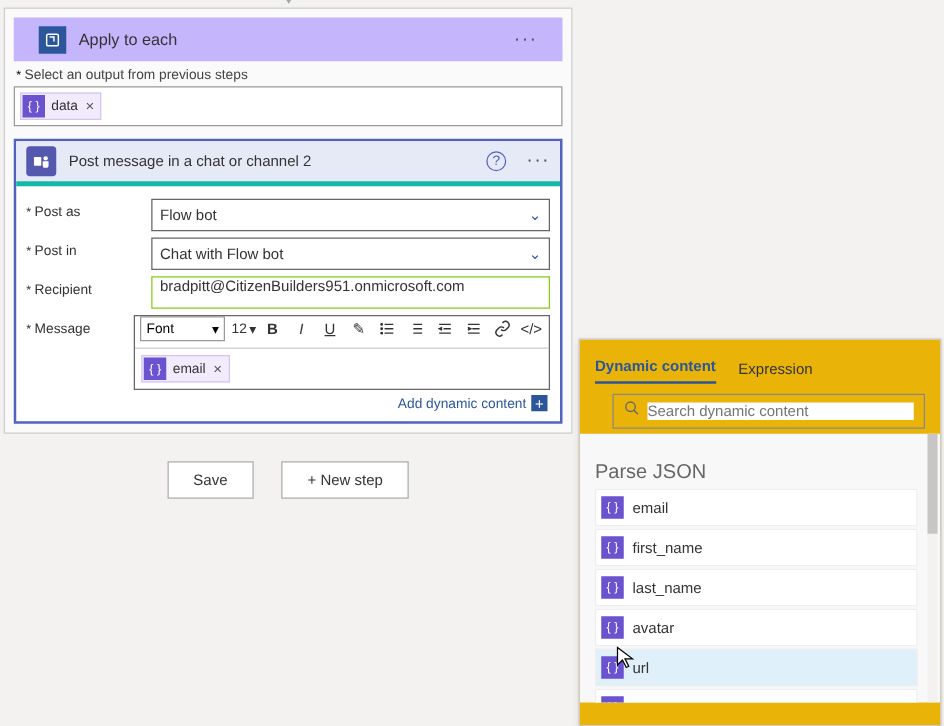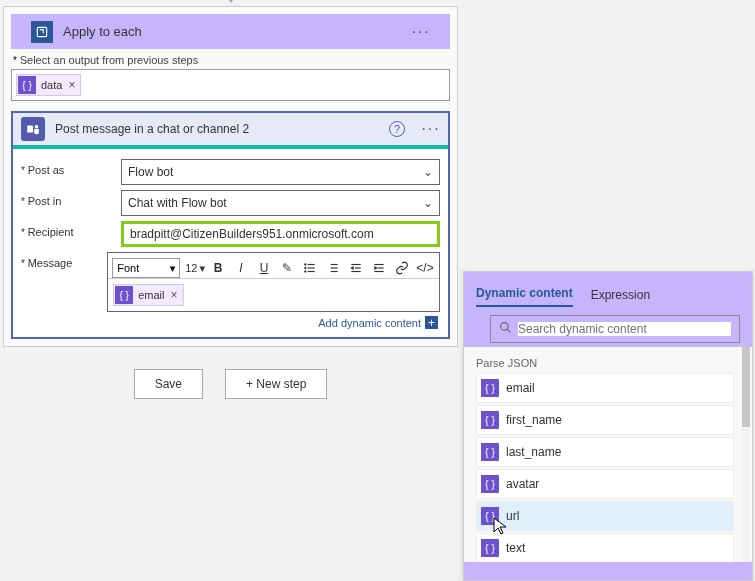--- a/index.html
+++ b/index.html
@@ -24,47 +24,47 @@
   .inner-header .inner-title{flex:1;font-size:12px;color:#333;}
   .inner-header .help-icon{color:#5162c1;border:1px solid #5162c1;border-radius:50%;width:16px;height:16px;display:flex;align-items:center;justify-content:center;font-size:11px;}
   .inner-header .menu2{color:#555;font-size:16px;letter-spacing:1px;margin-left:6px;}
   .form-area { padding:5px 8px 8px 8px;}
   .form-row { display:flex; align-items:flex-start; margin-top:5px; gap:10px;}
   .form-row .lbl { width:90px; font-size:11px; color:#333; padding-top:5px;}
   .form-row .lbl::before { content:"* "; font-size:10px;}
   .form-row .fld { flex:1; }
   .select-box { border:1px solid #666; background:#fff; height:26px; display:flex;align-items:center;justify-content:space-between;padding:0 6px;font-size:12px;color:#333;}
   .select-box .chev { color:#2b579a;}
-  .text-input { border:3px solid #84cc16; background:#fff; height:26px; display:flex;align-items:center;padding:0 6px;font-size:12px;color:#333;}
+  .text-input { border:1px solid #84cc16; background:#fff; height:26px; display:flex;padding:0 6px;font-size:12px;color:#333;}
   .rich-box { border:1px solid #666;}
-  .rich-toolbar { height:26px; display:flex;align-items:flex-end;gap:3px;padding:0 4px;border-bottom:1px solid #ccc;}
+  .rich-toolbar { height:26px; display:flex;align-items:flex-start;gap:3px;padding:0 4px;border-bottom:1px solid #ccc;}
   .tb-font { border:1px solid #999;height:20px;width:68px;display:flex;align-items:center;justify-content:space-between;padding:0 4px;font-size:11px;}
   .tb-size { display:flex;align-items:center;height:20px;font-size:11px;color:#333;margin-left:2px;gap:2px;}
   .tb-btn { width:20px;height:20px;display:flex;align-items:center;justify-content:center;font-size:12px;color:#333;}
   .tb-btn.bold{font-weight:bold;}
   .tb-btn.italic{font-style:italic;}
   .tb-btn.under{text-decoration:underline;}
   .rich-body { padding:5px;}
   .dyn-link { text-align:right;font-size:11px;color:#2b579a;padding:4px 2px 0 0;display:flex;justify-content:flex-end;align-items:center;gap:4px;}
   .dyn-link .plus{width:13px;height:13px;background:#2b579a;color:#fff;display:flex;align-items:center;justify-content:center;font-size:12px;}
   .add-action { display:flex;align-items:center;justify-content:center;gap:6px;color:#2b579a;font-size:12px;margin-top:32px;margin-bottom:12px;}
   .add-action .plus-icon{width:18px;height:18px;border:1px solid #2b579a;display:flex;align-items:center;justify-content:center;}
   .bottom-btns { display:flex;justify-content:center;gap:22px;margin-top:22px;}
   .btn { border:1px solid #aaa;background:#fff;height:30px;padding:0 20px;font-size:12px;color:#333;display:flex;align-items:center;}
   
   
-  .dynpanel { position:absolute; left:463px; top:271px; width:290px; height:310px; background:#c4b5fd; border:1px solid #ccc; box-shadow:0 2px 6px rgba(0,0,0,.12);}
+  .dynpanel { position:absolute; left:463px; top:271px; width:290px; height:310px; background:#eab308; border:1px solid #ccc; box-shadow:0 2px 6px rgba(0,0,0,.12);}
   .dyn-tabs { display:flex; height:35px; align-items:flex-end; padding:0 12px;gap:18px;}
   .dyn-tab { font-size:12px;color:#333;padding-bottom:5px;}
   .dyn-tab.active { color:#2b579a;font-weight:600;border-bottom:2px solid #2b579a;}
   .dyn-search-wrap{padding:8px 12px 4px 26px;}
   .dyn-search{border:1px solid #888;height:28px;display:flex;align-items:center;padding:0 8px;gap:6px;}
   .dyn-search input{border:none;outline:none;flex:1;font-size:12px;color:#333;}
   .dyn-body{position:relative;height:215px;overflow:hidden;background:#f8f8f8;padding:4px 18px 0 12px;}
-  .dyn-section{font-size:11px;color:#666;margin:6px 0 4px 0;}
+  .dyn-section{font-size:16px;color:#666;margin:18px 0 4px 0;}
   .dyn-item{display:flex;align-items:center;height:30px;background:#fff;border:1px solid #eee;margin-bottom:0;gap:7px;padding-left:4px;font-size:12px;color:#333;margin-top:2px;}
   .dyn-item.hl{background:#dff0fb;}
   .dyn-item .ticon{width:18px;height:18px;background:#6b52cf;display:flex;align-items:center;justify-content:center;color:#fff;font-size:10px;}
   .scroll-track{position:absolute;right:2px;top:0;width:8px;height:100%;background:#f3f2f1;}
   .scroll-thumb{position:absolute;right:2px;top:0;width:8px;height:80px;background:#c8c6c4;}
   .cursor{position:absolute;left:492px;top:516px;pointer-events:none;}
 </style>
 </head>
 <body>
 

